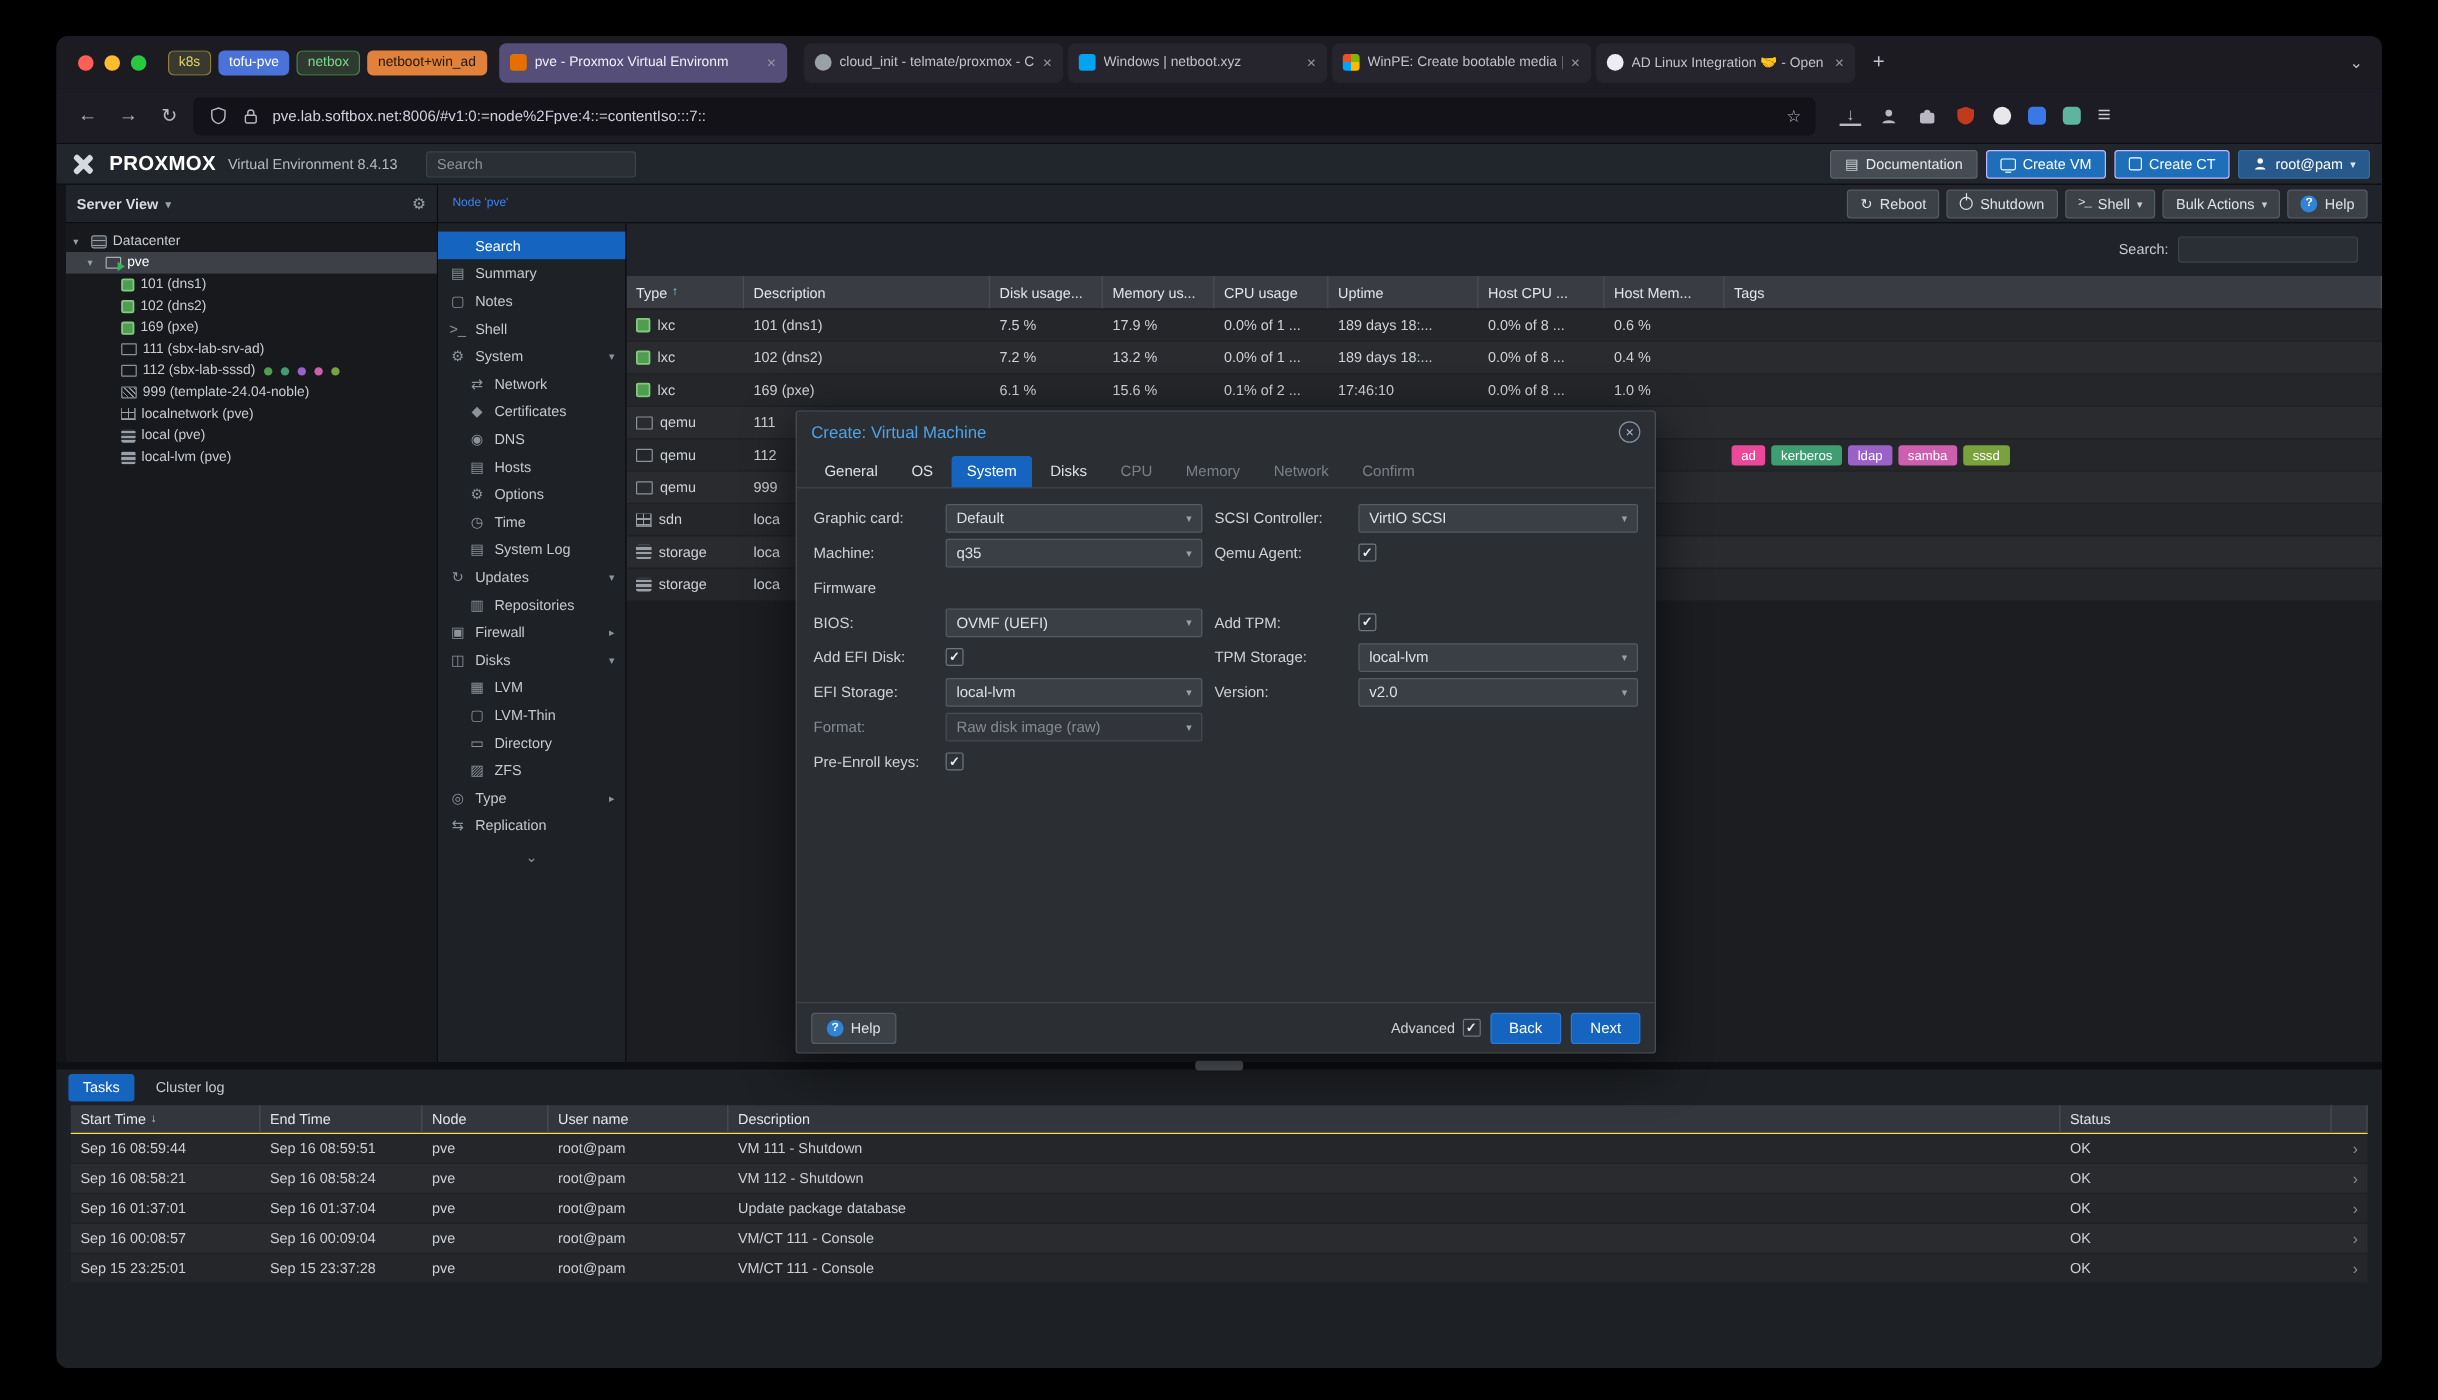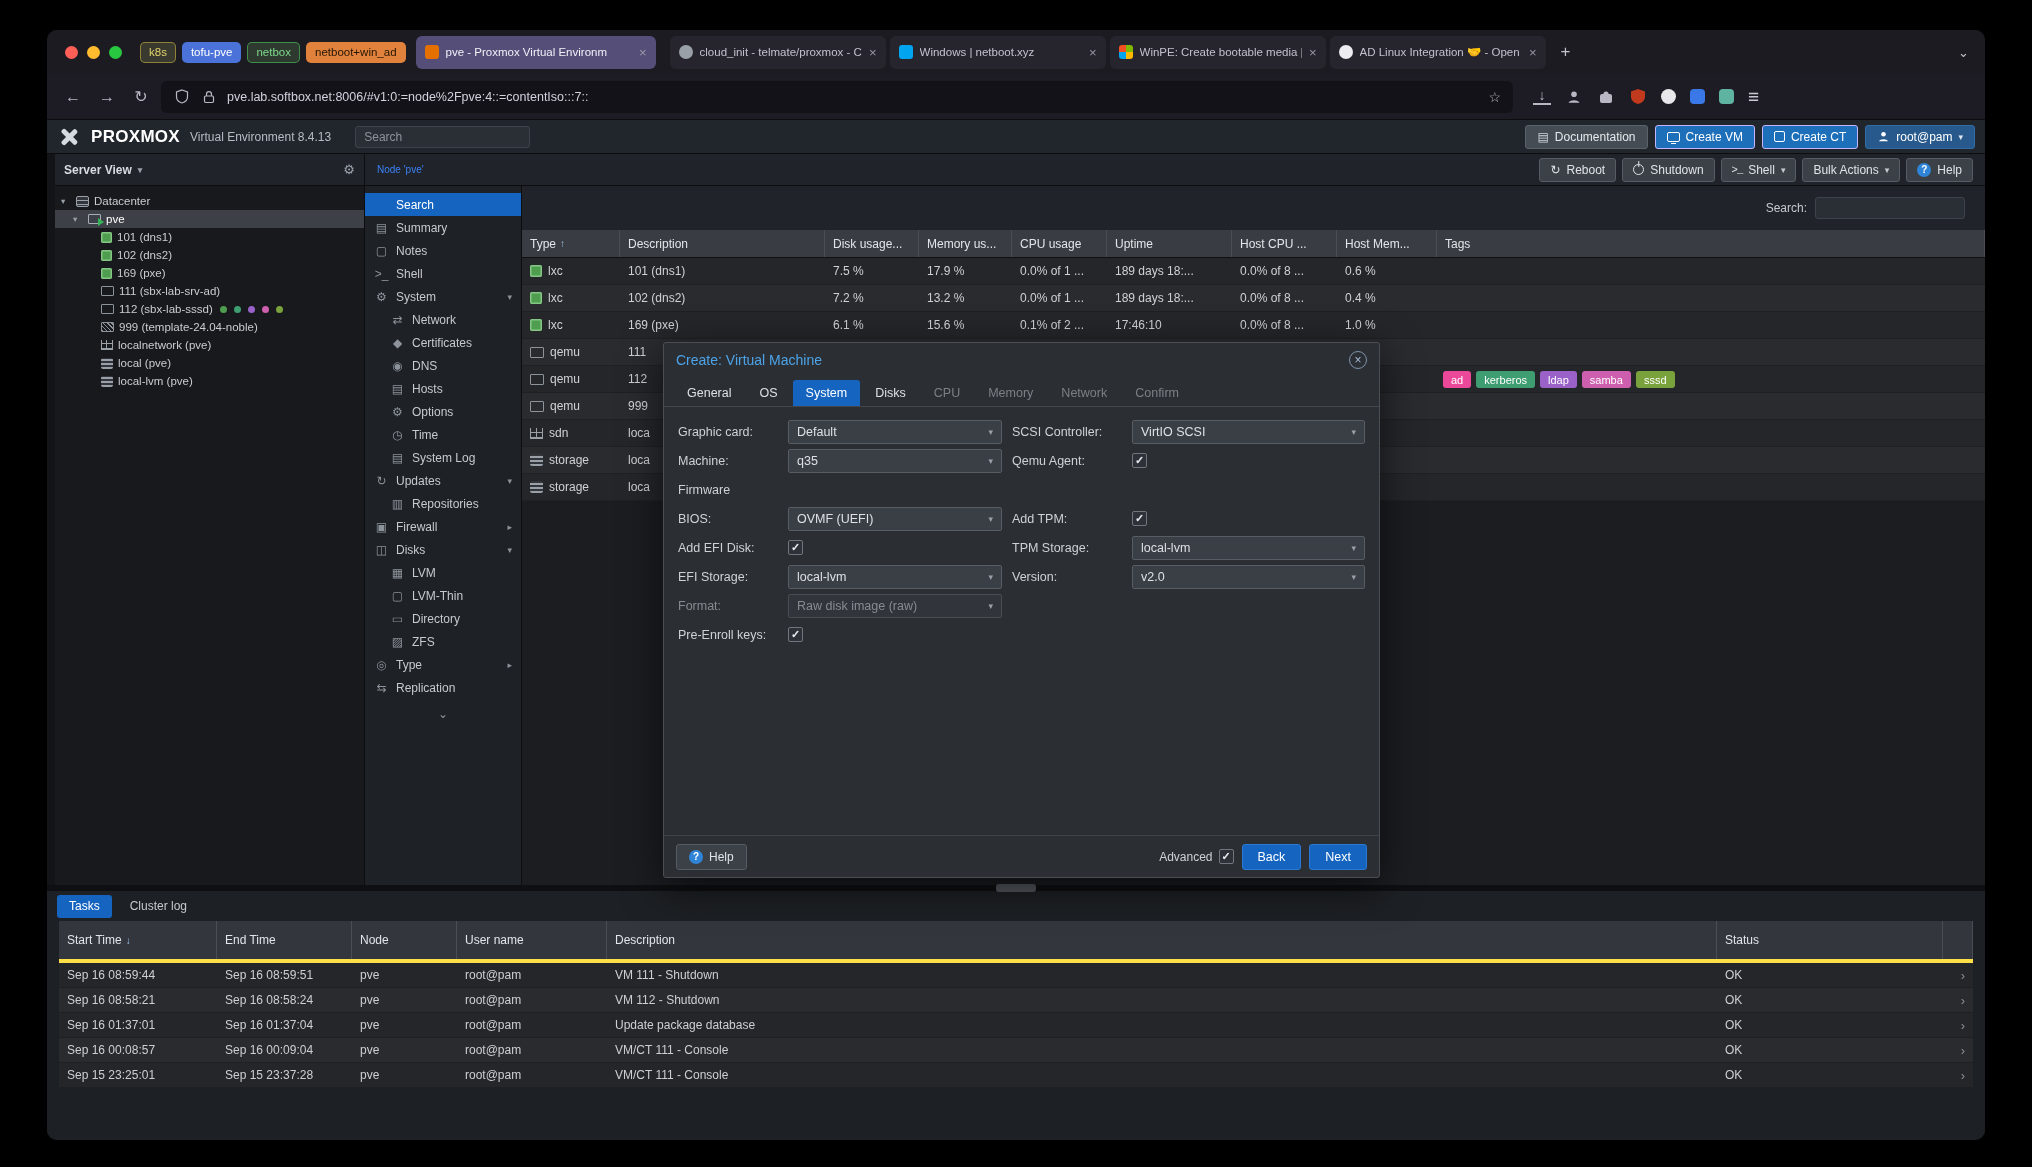--- a/index.html
+++ b/index.html
@@ -134,21 +134,21 @@
 .dbtn{height:26px;padding:0 15px;background:#1565c0;border:1px solid #2a79d4;color:#fff;border-radius:3px;font-size:12.5px;display:flex;align-items:center}
 
 .splitter{position:absolute;left:0;top:855px;width:100%;height:6px;background:#0e0f12;z-index:4}
 .handle{position:absolute;left:949px;top:-1px;width:40px;height:8px;background:#53575d;border-radius:3px}
 .taskspanel{position:absolute;left:0;top:861px;width:100%;height:249px;background:#1d2024;z-index:3}
 .ttabs{height:30px;display:flex;align-items:center;gap:6px;padding:15px 10px}
 .ttab{height:23px;padding:0 12px;display:flex;align-items:center;border-radius:3px;color:#c6cace;font-size:12px}
 .ttab.active{background:#1565c0;color:#fff}
 .tk{padding:0 12px}
 .tk-head,.tk-row{display:grid;grid-template-columns:158px 135px 105px 150px 1110px 1fr 30px;align-items:center}
-.tk-head{height:42px;background:#33373d;border-bottom:4px solid #fde047}
+.tk-head{height:24px;background:#33373d;border-bottom:1px solid #fde047}
 .tk-head .c{padding:0 8px;border-right:1px solid #4a4e54;height:100%;display:flex;align-items:center;gap:4px;color:#e2e5e9;white-space:nowrap;overflow:hidden}
 .tk-row{height:25px;color:#ccd0d4;background:#24262a;border-bottom:1px solid #1e2024}
 .tk-body div.tk-row:nth-of-type(even){background:#292b2f}
 .tk-row .c{padding:0 8px;white-space:nowrap;overflow:hidden}
 .rowchev{color:#8a8e94;font-size:13px;text-align:right;padding-right:6px}
 </style>
 </head>
 <body>
 
 <div class="window">

